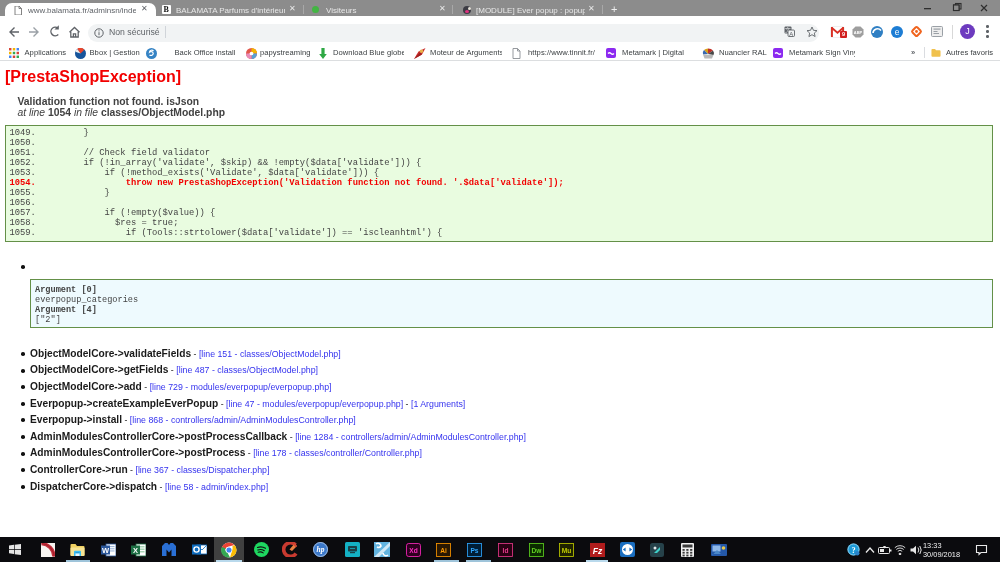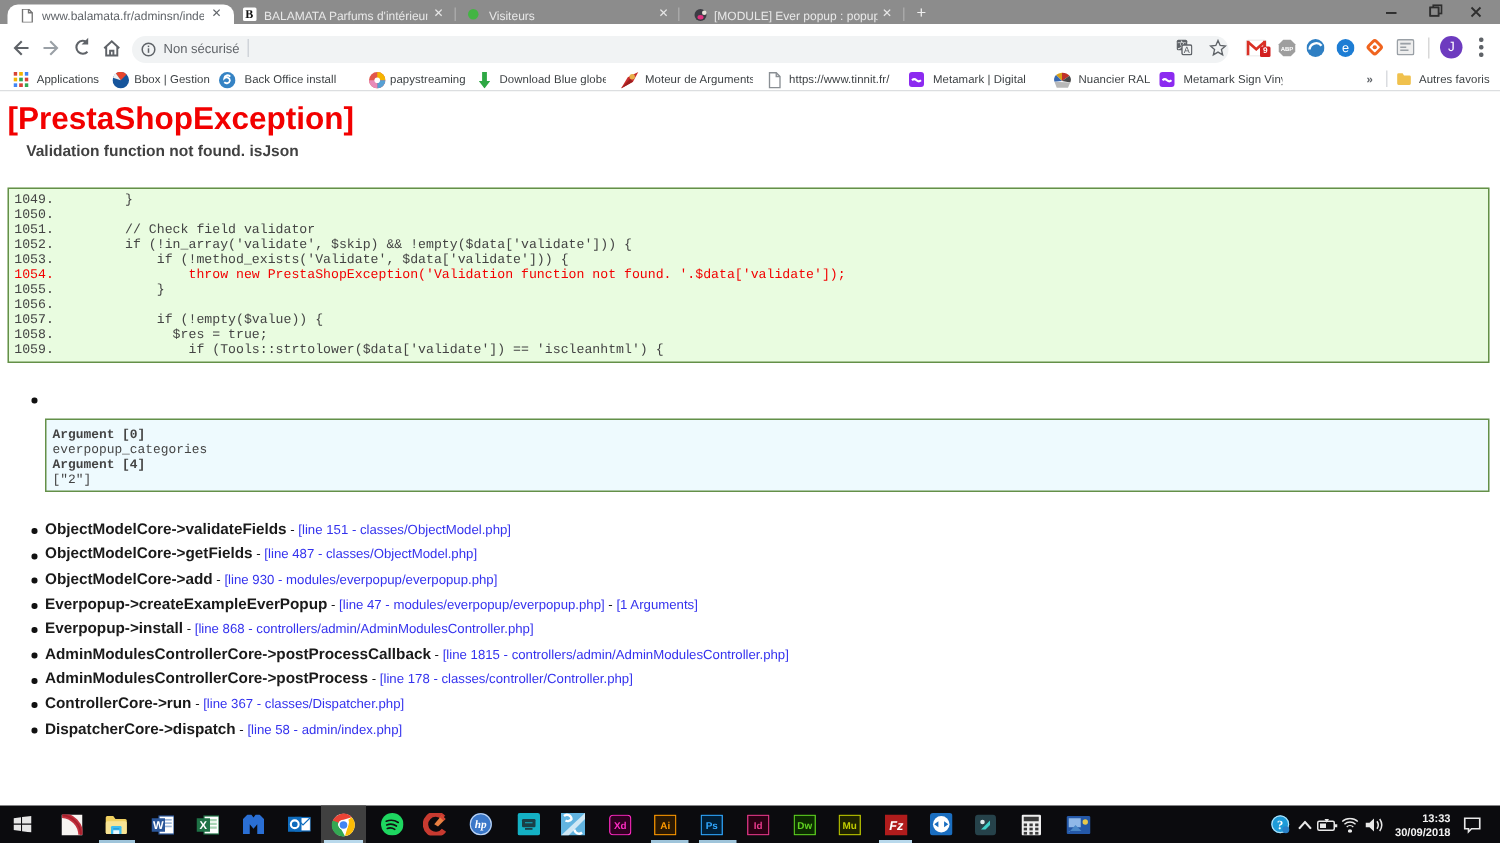--- a/index.html
+++ b/index.html
@@ -12,42 +12,42 @@
 .tabsep { position:absolute; top:5px; width:1px; height:9px; background:#a8a8a8; }
 #activetab { position:absolute; left:4.5px; top:2.5px; width:151px; height:13.5px; background:#fff; border-radius:7px 7px 0 0; }
 .tabtxt { position:absolute; top:5.5px; font-size:8px; letter-spacing:0px; white-space:nowrap; overflow:hidden; }
 .itabtxt { color:#e8e8e8; }
 .tabx { position:absolute; top:4px; font-size:8px; color:#e8e8e8; }
 
 
 #toolbar { position:absolute; top:16px; left:0; width:1000px; height:28px; background:#fff; }
 
 
-#bookmarks { position:absolute; top:44px; left:0; width:856px; height:17px; background:#fff; }
+#bookmarks { position:absolute; top:44px; left:0; width:856px; height:17px; background:#fff;text-align:center; }
 .bktxt { position:absolute; top:4.2px; font-size:7.6px; color:#3c4043; white-space:nowrap; letter-spacing:0.05px; }
 
 
 #page { position:absolute; top:61px; left:0; width:1000px; height:476px; background:#fff; }
-#psh2 { position:absolute; left:5px; top:68px; font-size:21px; font-weight:bold; color:#f20000; }
+#psh2 { position:absolute; left:5px; top:68px; font-size:16px; font-weight:bold; color:#f20000; }
 #psp1 { position:absolute; left:17.5px; top:95.5px; font-size:10.35px; font-weight:bold; color:#414141; }
 #psp2 { position:absolute; left:17.5px; top:106.5px; font-size:10.35px; color:#414141; }
 #pscode { position:absolute; left:5px; top:125px; width:988px; height:117px; background:#e9fce0; border:1px solid #649048; font-family:"Liberation Mono",monospace; font-size:8.8px; line-height:9.95px; color:#444; padding:3px 0 0 3.5px; white-space:pre; }
-#pscode b.sel { color:#f20000; font-weight:normal; }
+#pscode b.sel { color:#f20000; font-weight:bold; }
 #psargs { position:absolute; left:30px; top:279px; width:963px; height:48.5px; background:#eefafe; border:1px solid #649048; font-family:"Liberation Mono",monospace; font-size:8.6px; line-height:10px; color:#444; padding:5px 0 0 4px; white-space:pre; }
 .li { position:absolute; white-space:nowrap; font-size:10.2px; }
 .li .bn { font-weight:bold; color:#1a1a1a; }
 .li .lk { font-size:8.8px; color:#3432ee; }
 .li .ds { color:#1a1a1a; font-size:8.8px; }
 .bullet { position:absolute; width:3.6px; height:3.6px; border-radius:50%; background:#111; }
 
 
 #taskbar { position:absolute; top:537px; left:0; width:1000px; height:25px; background:#0b0b0e; }
 .tbico { position:absolute; top:0; width:30px; height:25px; display:flex; align-items:center; justify-content:center; }
 .uline { position:absolute; top:22.5px; height:2px; background:#9fc4da; }
-.traytxt { position:absolute; color:#f2f2f2; font-size:7.4px; text-align:right; line-height:9.2px;font-weight:bold; }
+.traytxt { position:absolute; color:#f2f2f2; font-size:7.4px; text-align:left; line-height:9.2px; }
 </style>
 </head>
 <body>
 <div id="screen">
 
   <div id="titlebar">
     <div id="activetab"></div>
 
     <svg class="abs" style="left:14px;top:5.5px" width="8" height="9" viewBox="0 0 8 9">
         <path d="M1 0 h4 l2.5 2.5 V9 H1 Z" fill="#fff" stroke="#757575" stroke-width="0.9"></path>
@@ -231,20 +231,21 @@
     <div class="abs" style="left:924px;top:3px;width:1px;height:11px;background:#dadce0"></div>
     <svg class="abs" style="left:931px;top:3.5px" width="10" height="10" viewBox="0 0 11 10">
         <path d="M0.5 1.5 a1 1 0 0 1 1-1 h3 l1 1.5 h4 a1 1 0 0 1 1 1 v5 a1 1 0 0 1 -1 1 h-8 a1 1 0 0 1 -1-1 z" fill="#f0c14d"></path>
       </svg>
     <div class="bktxt" style="left:946px">Autres favoris</div>
   </div>
 
   <div id="page"></div>
   <div id="psh2">[PrestaShopException]</div>
   <div id="psp1">Validation function not found. isJson</div>
+  <div id="psp2"><i>at line</i> <b>1054</b> <i>in file</i> <b>classes/ObjectModel.php</b></div>
 
   <div id="pscode">1049.         }
 1050.
 1051.         // Check field validator
 1052.         if (!in_array('validate', $skip) &amp;&amp; !empty($data['validate'])) {
 1053.             if (!method_exists('Validate', $data['validate'])) {
 <b class="sel">1054.                 throw new PrestaShopException('Validation function not found. '.$data['validate']);</b>
 1055.             }
 1056.
 1057.             if (!empty($value)) {
@@ -257,27 +258,27 @@
 everpopup_categories
 <b>Argument [4]</b>
 ["2"]</div>
 
   <div id="stacklist">
     <div class="bullet" style="left:21px;top:352px"></div>
     <div class="li" style="left:30px;top:347.5px"><span class="bn">ObjectModelCore-&gt;validateFields</span><span class="ds"> - </span><span class="lk">[line 151 - classes/ObjectModel.php]</span></div>
     <div class="bullet" style="left:21px;top:369px"></div>
     <div class="li" style="left:30px;top:364.3px"><span class="bn">ObjectModelCore-&gt;getFields</span><span class="ds"> - </span><span class="lk">[line 487 - classes/ObjectModel.php]</span></div>
     <div class="bullet" style="left:21px;top:385px"></div>
-    <div class="li" style="left:30px;top:380.9px"><span class="bn">ObjectModelCore-&gt;add</span><span class="ds"> - </span><span class="lk">[line 930 - modules/everpopup/everpopup.php]</span></div>
+    <div class="li" style="left:30px;top:380.9px"><span class="bn">ObjectModelCore-&gt;add</span><span class="ds"> - </span><span class="lk">[line 729 - modules/everpopup/everpopup.php]</span></div>
     <div class="bullet" style="left:21px;top:402px"></div>
     <div class="li" style="left:30px;top:397.5px"><span class="bn">Everpopup-&gt;createExampleEverPopup</span><span class="ds"> - </span><span class="lk">[line 47 - modules/everpopup/everpopup.php]</span><span class="ds"> - </span><span class="lk">[1 Arguments]</span></div>
     <div class="bullet" style="left:21px;top:418px"></div>
     <div class="li" style="left:30px;top:414.1px"><span class="bn">Everpopup-&gt;install</span><span class="ds"> - </span><span class="lk">[line 868 - controllers/admin/AdminModulesController.php]</span></div>
     <div class="bullet" style="left:21px;top:435px"></div>
-    <div class="li" style="left:30px;top:430.7px"><span class="bn">AdminModulesControllerCore-&gt;postProcessCallback</span><span class="ds"> - </span><span class="lk">[line 1815 - controllers/admin/AdminModulesController.php]</span></div>
+    <div class="li" style="left:30px;top:430.7px"><span class="bn">AdminModulesControllerCore-&gt;postProcessCallback</span><span class="ds"> - </span><span class="lk">[line 1284 - controllers/admin/AdminModulesController.php]</span></div>
     <div class="bullet" style="left:21px;top:452px"></div>
     <div class="li" style="left:30px;top:447.3px"><span class="bn">AdminModulesControllerCore-&gt;postProcess</span><span class="ds"> - </span><span class="lk">[line 178 - classes/controller/Controller.php]</span></div>
     <div class="bullet" style="left:21px;top:468px"></div>
     <div class="li" style="left:30px;top:463.9px"><span class="bn">ControllerCore-&gt;run</span><span class="ds"> - </span><span class="lk">[line 367 - classes/Dispatcher.php]</span></div>
     <div class="bullet" style="left:21px;top:485px"></div>
     <div class="li" style="left:30px;top:480.5px"><span class="bn">DispatcherCore-&gt;dispatch</span><span class="ds"> - </span><span class="lk">[line 58 - admin/index.php]</span></div>
   </div>
 
   <div id="taskbar">
 

